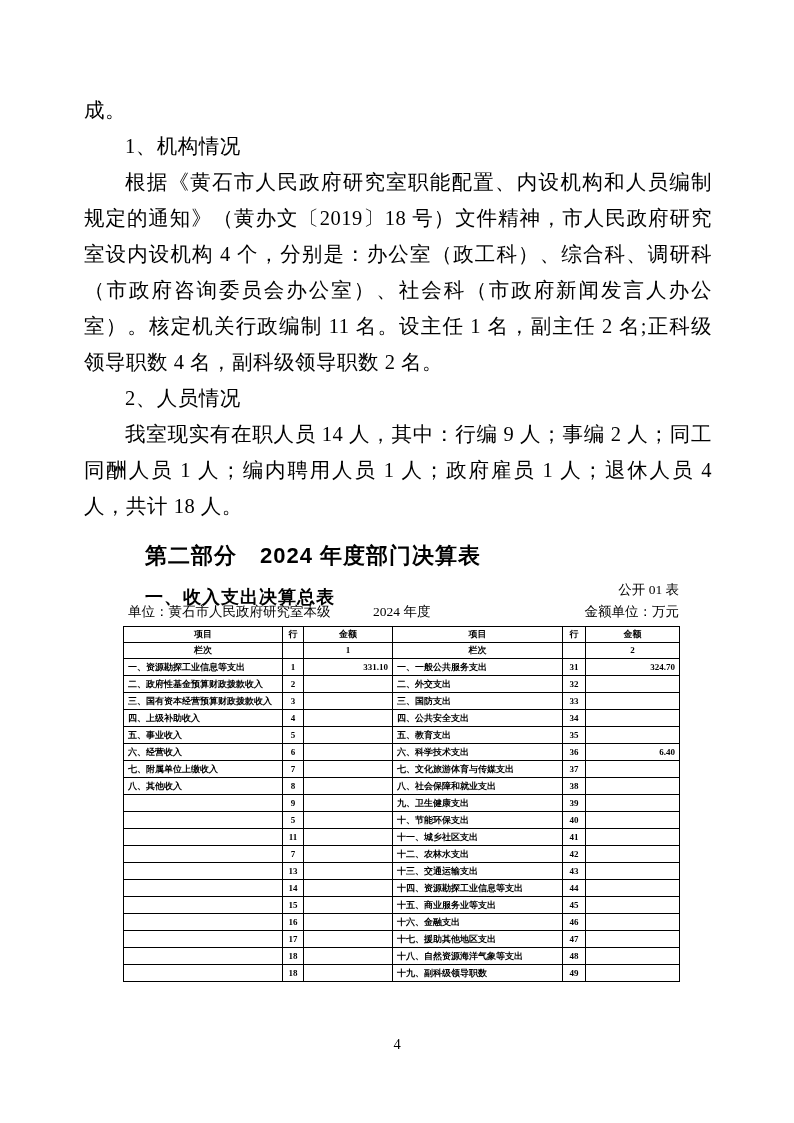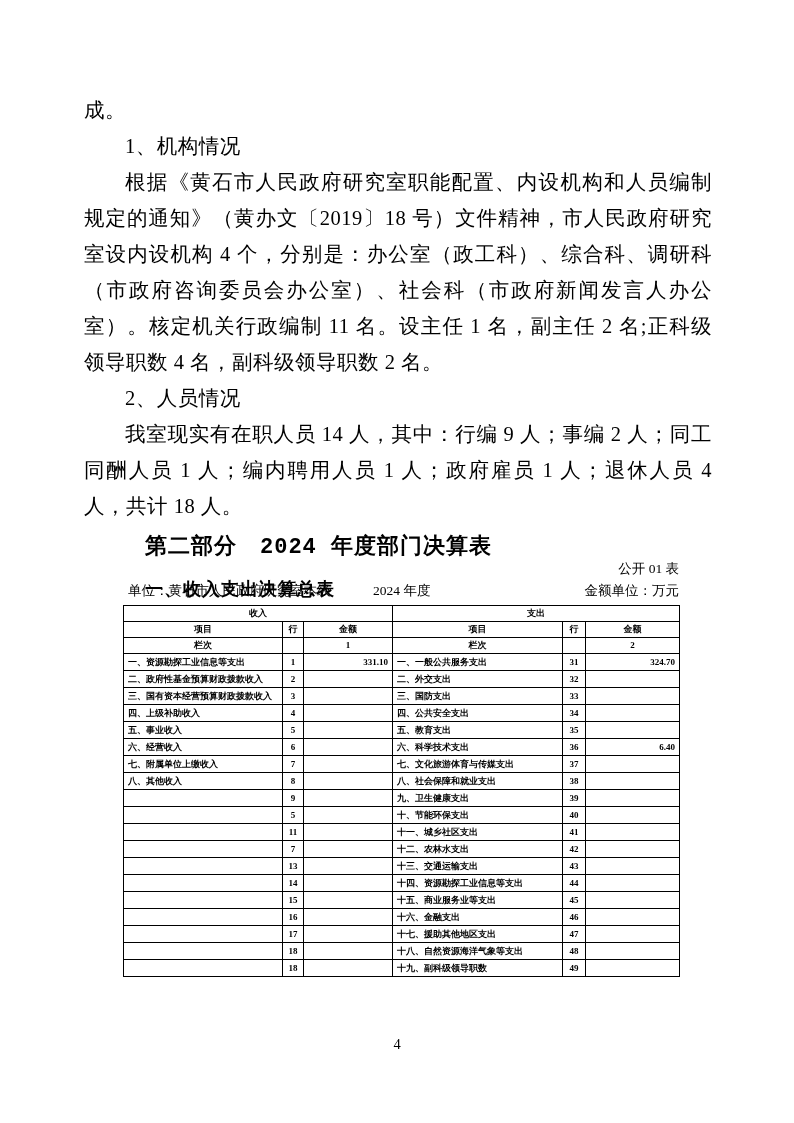--- a/index.html
+++ b/index.html
@@ -24,42 +24,42 @@
   .body-par {
     margin: 0;
     font-size: 20.5px;
     line-height: 36px;
     letter-spacing: 0.5px;
   }
   .indent { text-indent: 2em; }
   .justify { text-align: justify; }
 
   .part-title {
-    margin: 7px 0 0 0;
+    margin: 15px 0 0 0;
     padding-left: 61px;
-    font-family: Liberation Mono, monospace;
+    font-family: Liberation Sans, sans-serif;
     font-weight: bold;
     font-size: 22px;
     line-height: 34px;
     letter-spacing: 1px;
   }
   .table-title {
     margin: 8px 0 0 0;
     padding-left: 61px;
     font-family: "Liberation Sans", "DejaVu Sans", sans-serif;
     font-weight: bold;
     font-size: 18px;
     line-height: 32px;
     letter-spacing: 1px;
   }
 
   
   .table-area {
     position: absolute;
-    top: 560px;
+    top: 581px;
     left: 123px;
     width: 556px;
   }
   .open-label {
     height: 18px;
     text-align: right;
     font-size: 13.5px;
     line-height: 18px;
   }
   .meta-row {
@@ -130,24 +130,20 @@
     <table class="budget-table">
       <colgroup>
         <col style="width:159px">
         <col style="width:21px">
         <col style="width:89px">
         <col style="width:170px">
         <col style="width:23px">
         <col style="width:94px">
       </colgroup>
       <thead>
-        <tr>
-          <th colspan="3">收入</th>
-          <th colspan="3">支出</th>
-        </tr>
         <tr>
           <th>项目</th>
           <th>行</th>
           <th>金额</th>
           <th>项目</th>
           <th>行</th>
           <th>金额</th>
         </tr>
         <tr>
           <th>栏次</th>

